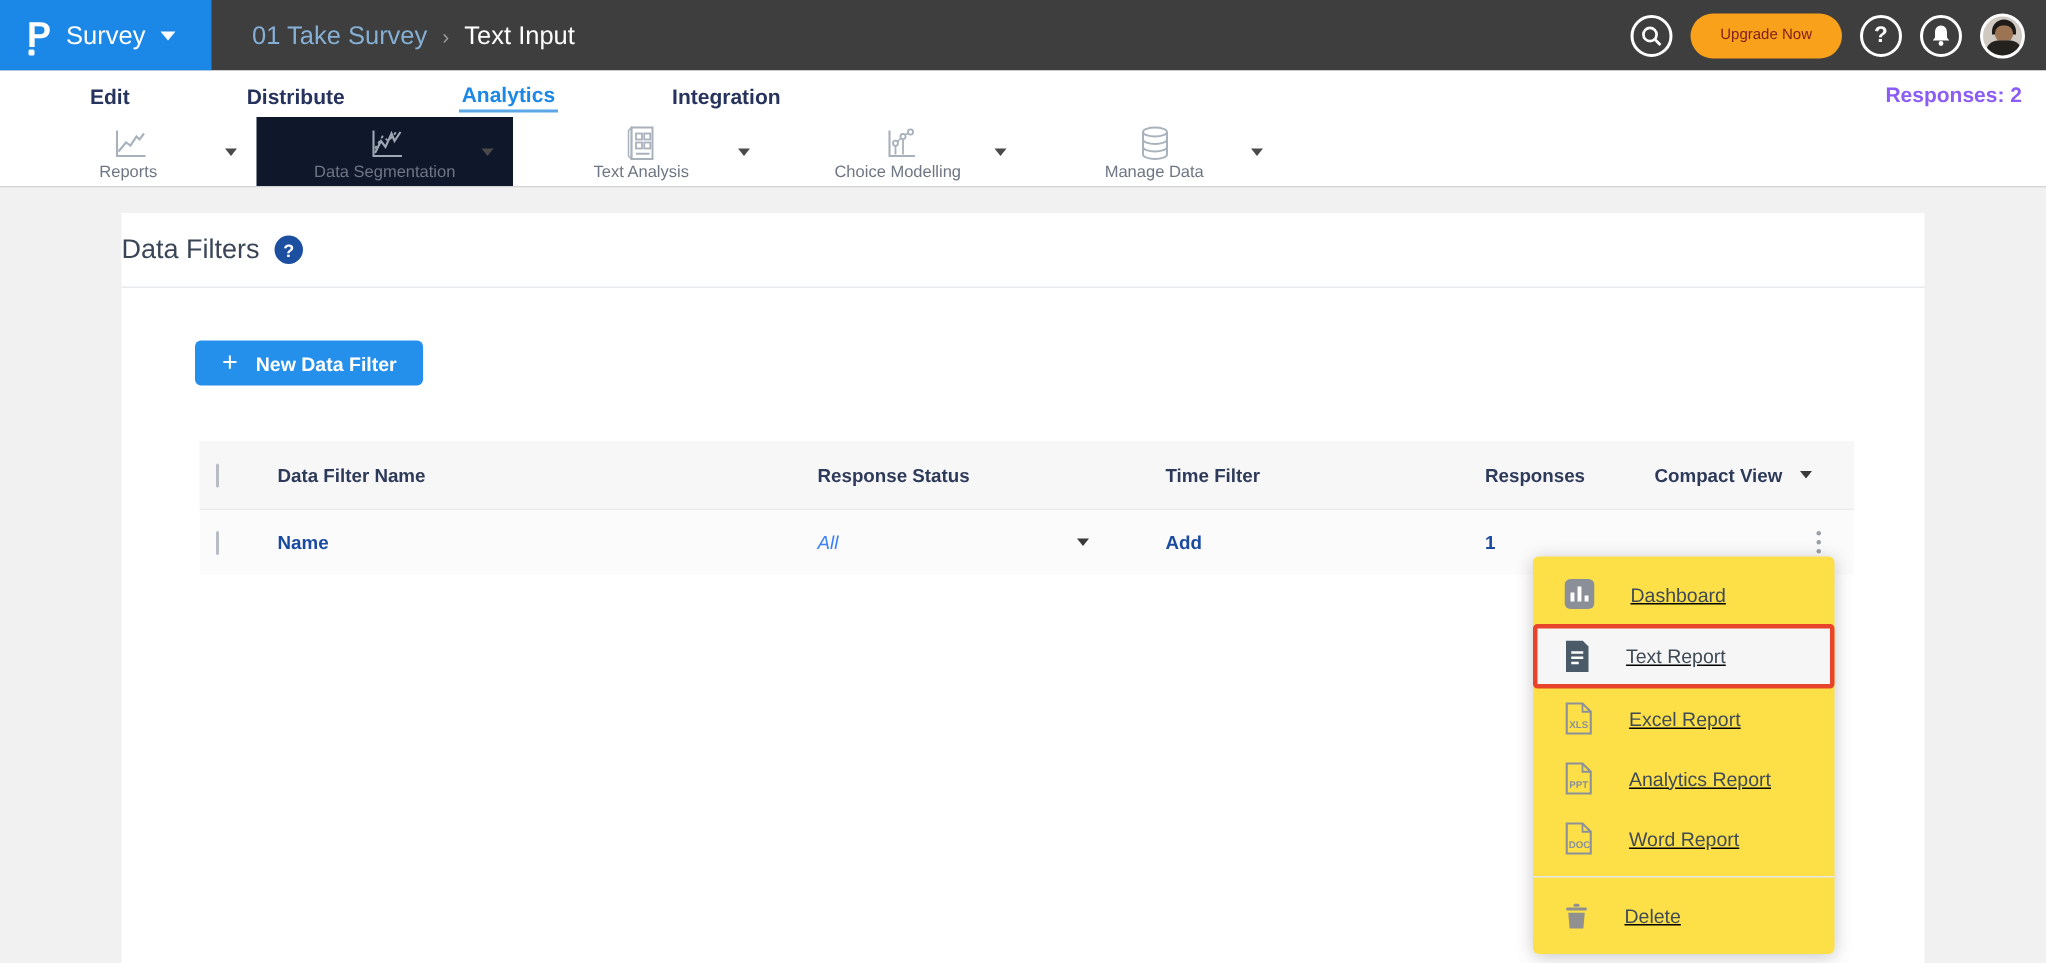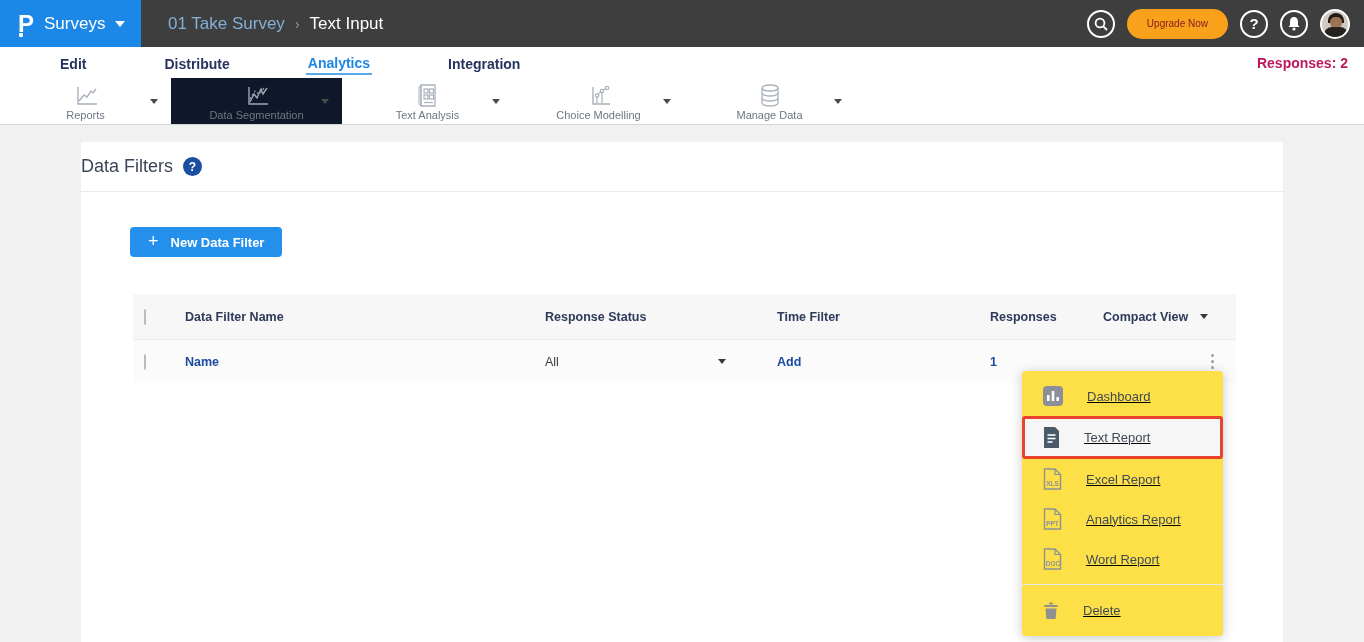--- a/index.html
+++ b/index.html
@@ -22,21 +22,21 @@
   .upgrade-btn { height:30px; padding:0 20px; background:#F9A11B; border:none; border-radius:15px; color:#7f1d1d; font-weight:normal; font-size:10px; cursor:pointer; font-family:inherit; }
   .avatar { width:30px; height:30px; border-radius:50%; border:2px solid #fff; overflow:hidden; cursor:pointer; background:#cfc9c2; position:relative; }
   .avatar .hair { position:absolute; left:6px; top:2px; width:16px; height:10px; background:#1e1a18; border-radius:8px 8px 0 0; }
   .avatar .face { position:absolute; left:8px; top:6px; width:12px; height:11px; background:#9c7454; border-radius:5px; }
   .avatar .body { position:absolute; left:2px; top:16px; width:24px; height:14px; background:#23221f; border-radius:8px 8px 0 0; }
 
   
   .navrow { height:31px; background:#fff; display:flex; align-items:center; padding:0 16px 0 12px; position:relative; }
   .nav-item { font-size:14px; font-weight:bold; color:#26335D; margin-right:28px; cursor:pointer; padding:4px 2px 2px;margin-left:46px; }
   .nav-item.active { color:#1B87E6; border-bottom:2px solid #5BA7E8; }
-  .responses-count { position:absolute; right:16px; font-size:14px; font-weight:bold; color:#be185d; }
+  .responses-count { position:absolute; right:16px; font-size:14px; font-weight:bold; color:#8b5cf6; }
 
   
   .toolbar { height:47px; background:#fff; border-bottom:1px solid #D5D5D5; display:flex; }
   .tool-item { width:171px; height:100%; display:flex; flex-direction:column; align-items:center; justify-content:center; position:relative; cursor:pointer; padding-top:3px; }
   .tool-item.active { background:#0f172a; }
   .tool-item svg { display:block; }
   .tool-label { font-size:11px; color:#6E7683; margin-top:2px; }
   .tool-caret { position:absolute; right:13px; top:21px; border-left:4.5px solid transparent; border-right:4.5px solid transparent; border-top:5px solid #4a4a4a; }
 
   
@@ -54,41 +54,41 @@
   .t-data { background:#FBFBFC; height:44px; border-top:1px solid #EBEBEE; }
   .cell-check { padding-left:11px; }
   .checkbox { width:17px; height:17px; border:1px solid #B8BDC4; border-radius:2px; background:#fff; cursor:pointer; }
   .cell-status, .cell-time { padding-left:9px; }
   .cell-status.with-caret { display:flex; align-items:center; justify-content:space-between; padding-right:42px; }
   .sel-caret { border-left:4.5px solid transparent; border-right:4.5px solid transparent; border-top:5px solid #3a3a3a; cursor:pointer; }
   .cell-resp { text-align:left; padding-right:18px; }
   .cell-view { display:flex; align-items:center; gap:12px; padding-left:18px; cursor:pointer; }
   .cell-actions { display:flex; align-items:center; justify-content:flex-end; padding-right:16px; }
   .link-navy { color:#1B4BA0; font-weight:bold; cursor:pointer; text-decoration:none;margin-top:45px; }
-  .status-text { color:#404040; }
+  .status-text { color:#3b82f6;font-style:italic; }
   .resp-num { color:#1B4BA0; font-weight:bold; }
   .kebab { display:flex; flex-direction:column; gap:3px; cursor:pointer; padding:4px 6px; }
   .kebab i { width:3px; height:3px; border-radius:50%; background:#9AA0A6; display:block; }
 
   
   .menu { position:absolute; left:1022px; top:371px; width:201px; background:#fde047; border-radius:4px; box-shadow:0 2px 12px rgba(0,0,0,.22); padding:5px 0 6px; z-index:50;text-decoration:underline; }
   .menu-item { height:40px; display:flex; align-items:center; gap:24px; padding-left:21px; font-size:13px; color:#3F4A56; cursor:pointer; }
   .menu-item.highlighted { border:3px solid #E8432B; border-radius:3px; background:#F6F6F6; height:43px; padding-left:18px; }
   .menu-divider { height:1px; background:#E6E8EA; margin:5px 0; }
   .menu-item svg { flex:0 0 auto; }
 
   .file-badge { font-size:6.5px; font-weight:bold; fill:#8C9199; font-family:"Liberation Sans",sans-serif; }
 </style>
 </head>
 <body>
 
 <div class="topbar">
   <div class="logo-block">
     <span class="logo-glyph"><span>P</span><span class="dot"></span></span>
-    <span class="product-name">Surveys</span>
+    <span class="product-name">Survey</span>
     <span class="caret"></span>
   </div>
   <div class="breadcrumb">
     <span class="crumb-survey">01 Take Survey</span>
     <span class="crumb-sep">›</span>
     <span class="crumb-page">Text Input</span>
   </div>
   <div class="topbar-right">
     <span class="circle-btn">
       <svg width="14" height="14" viewBox="0 0 14 14">

